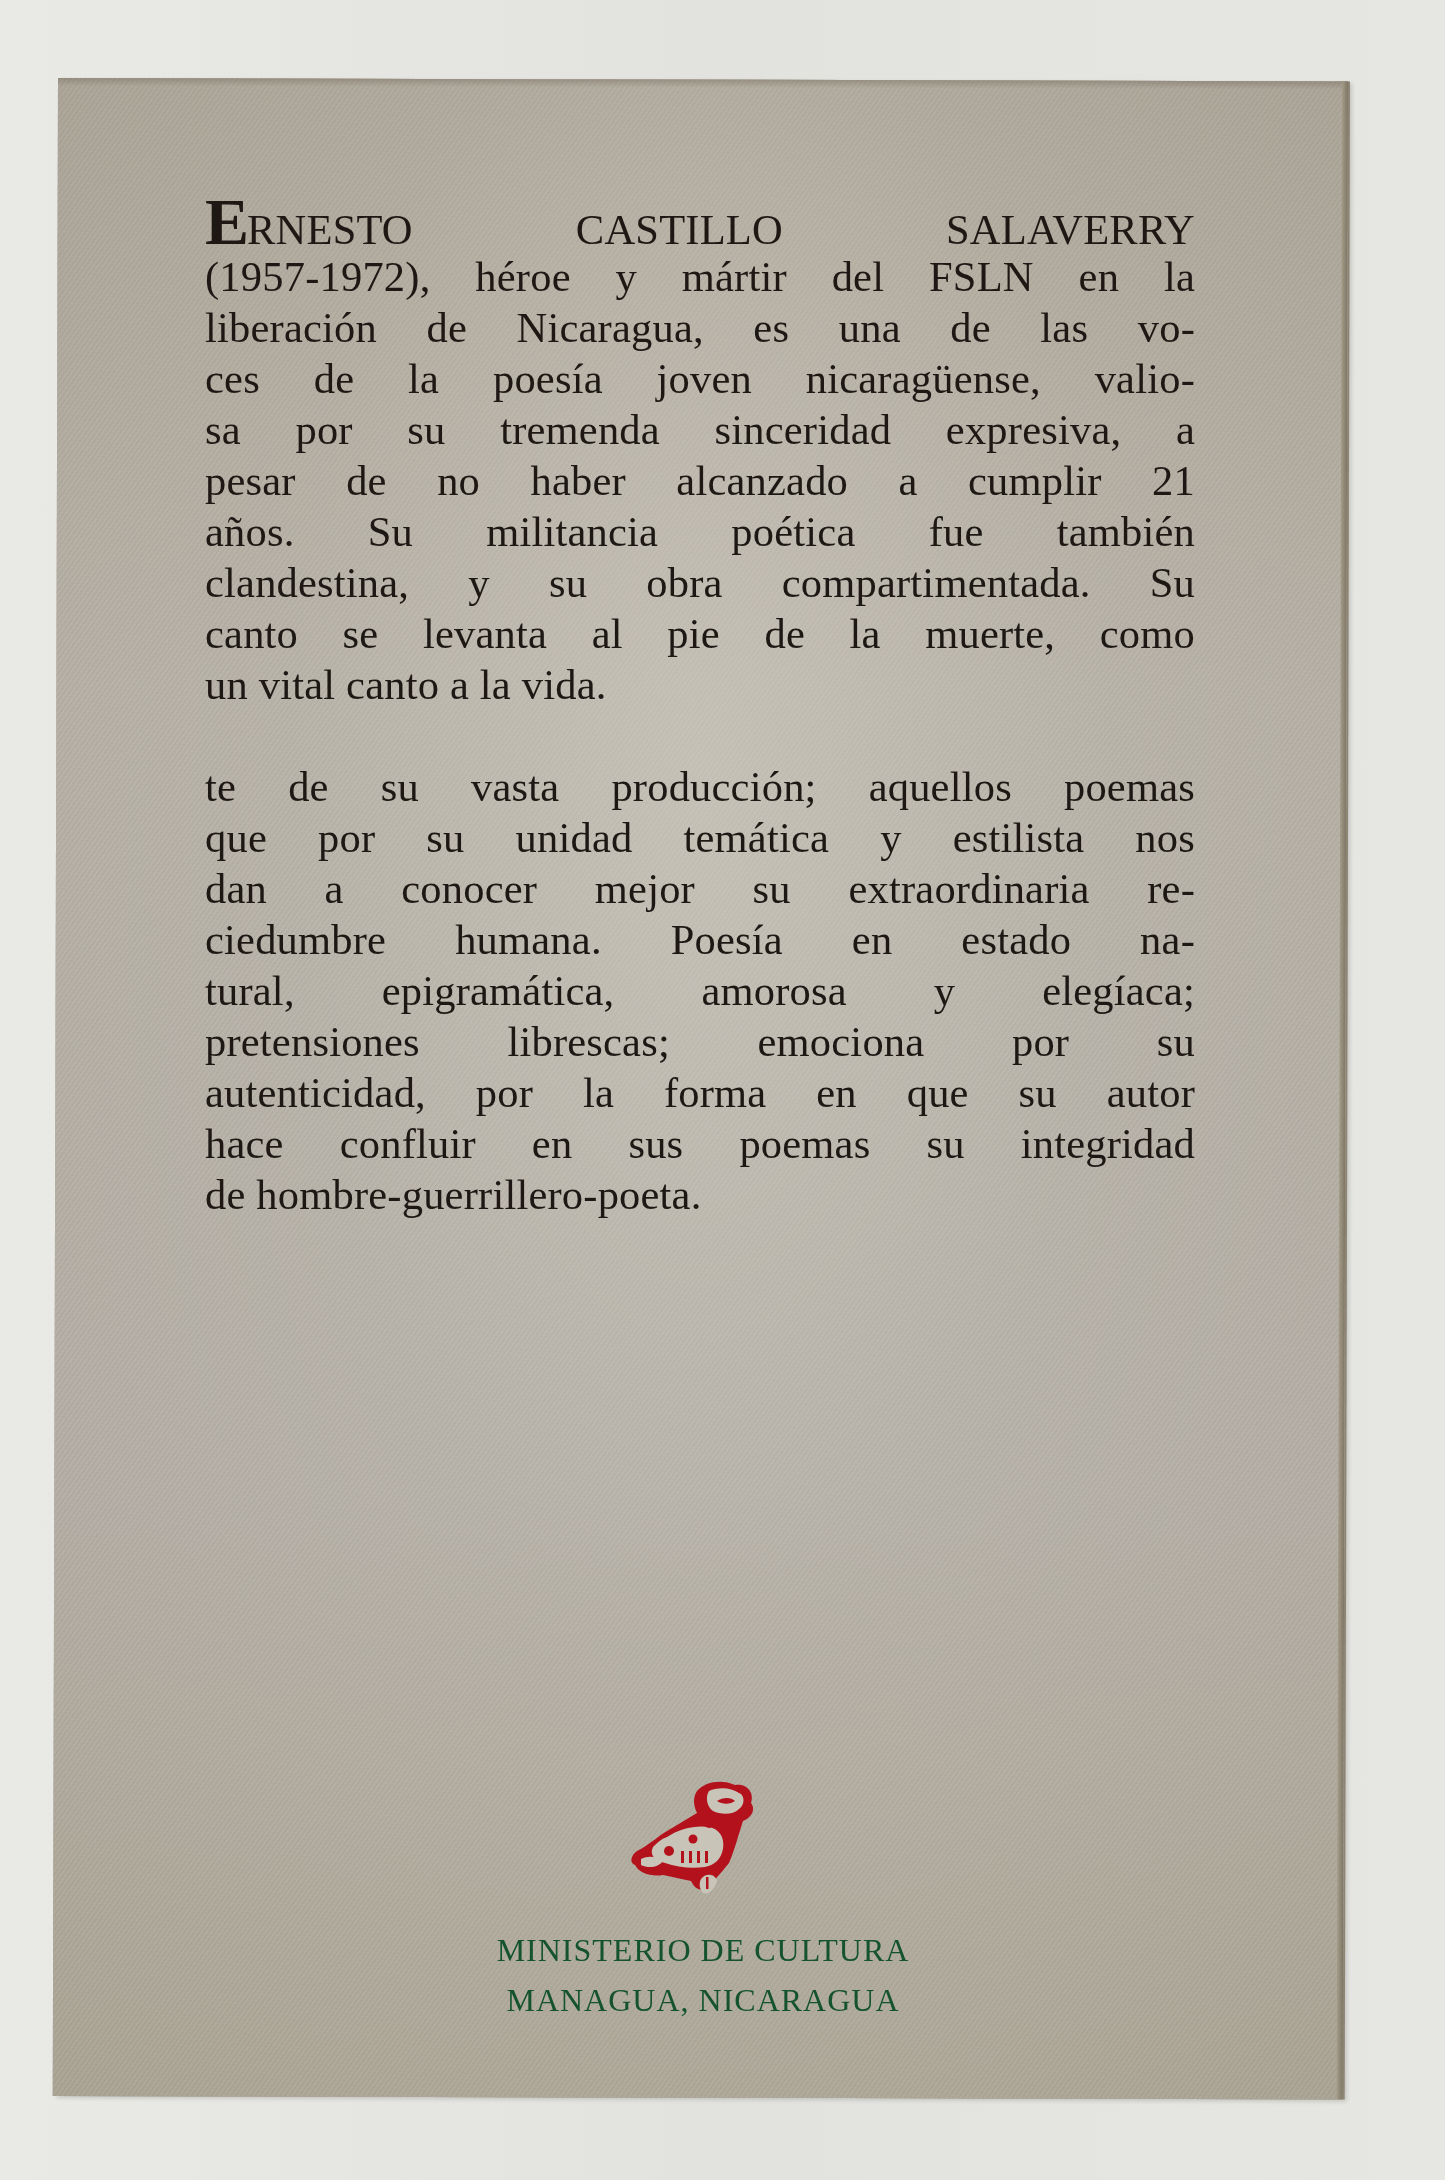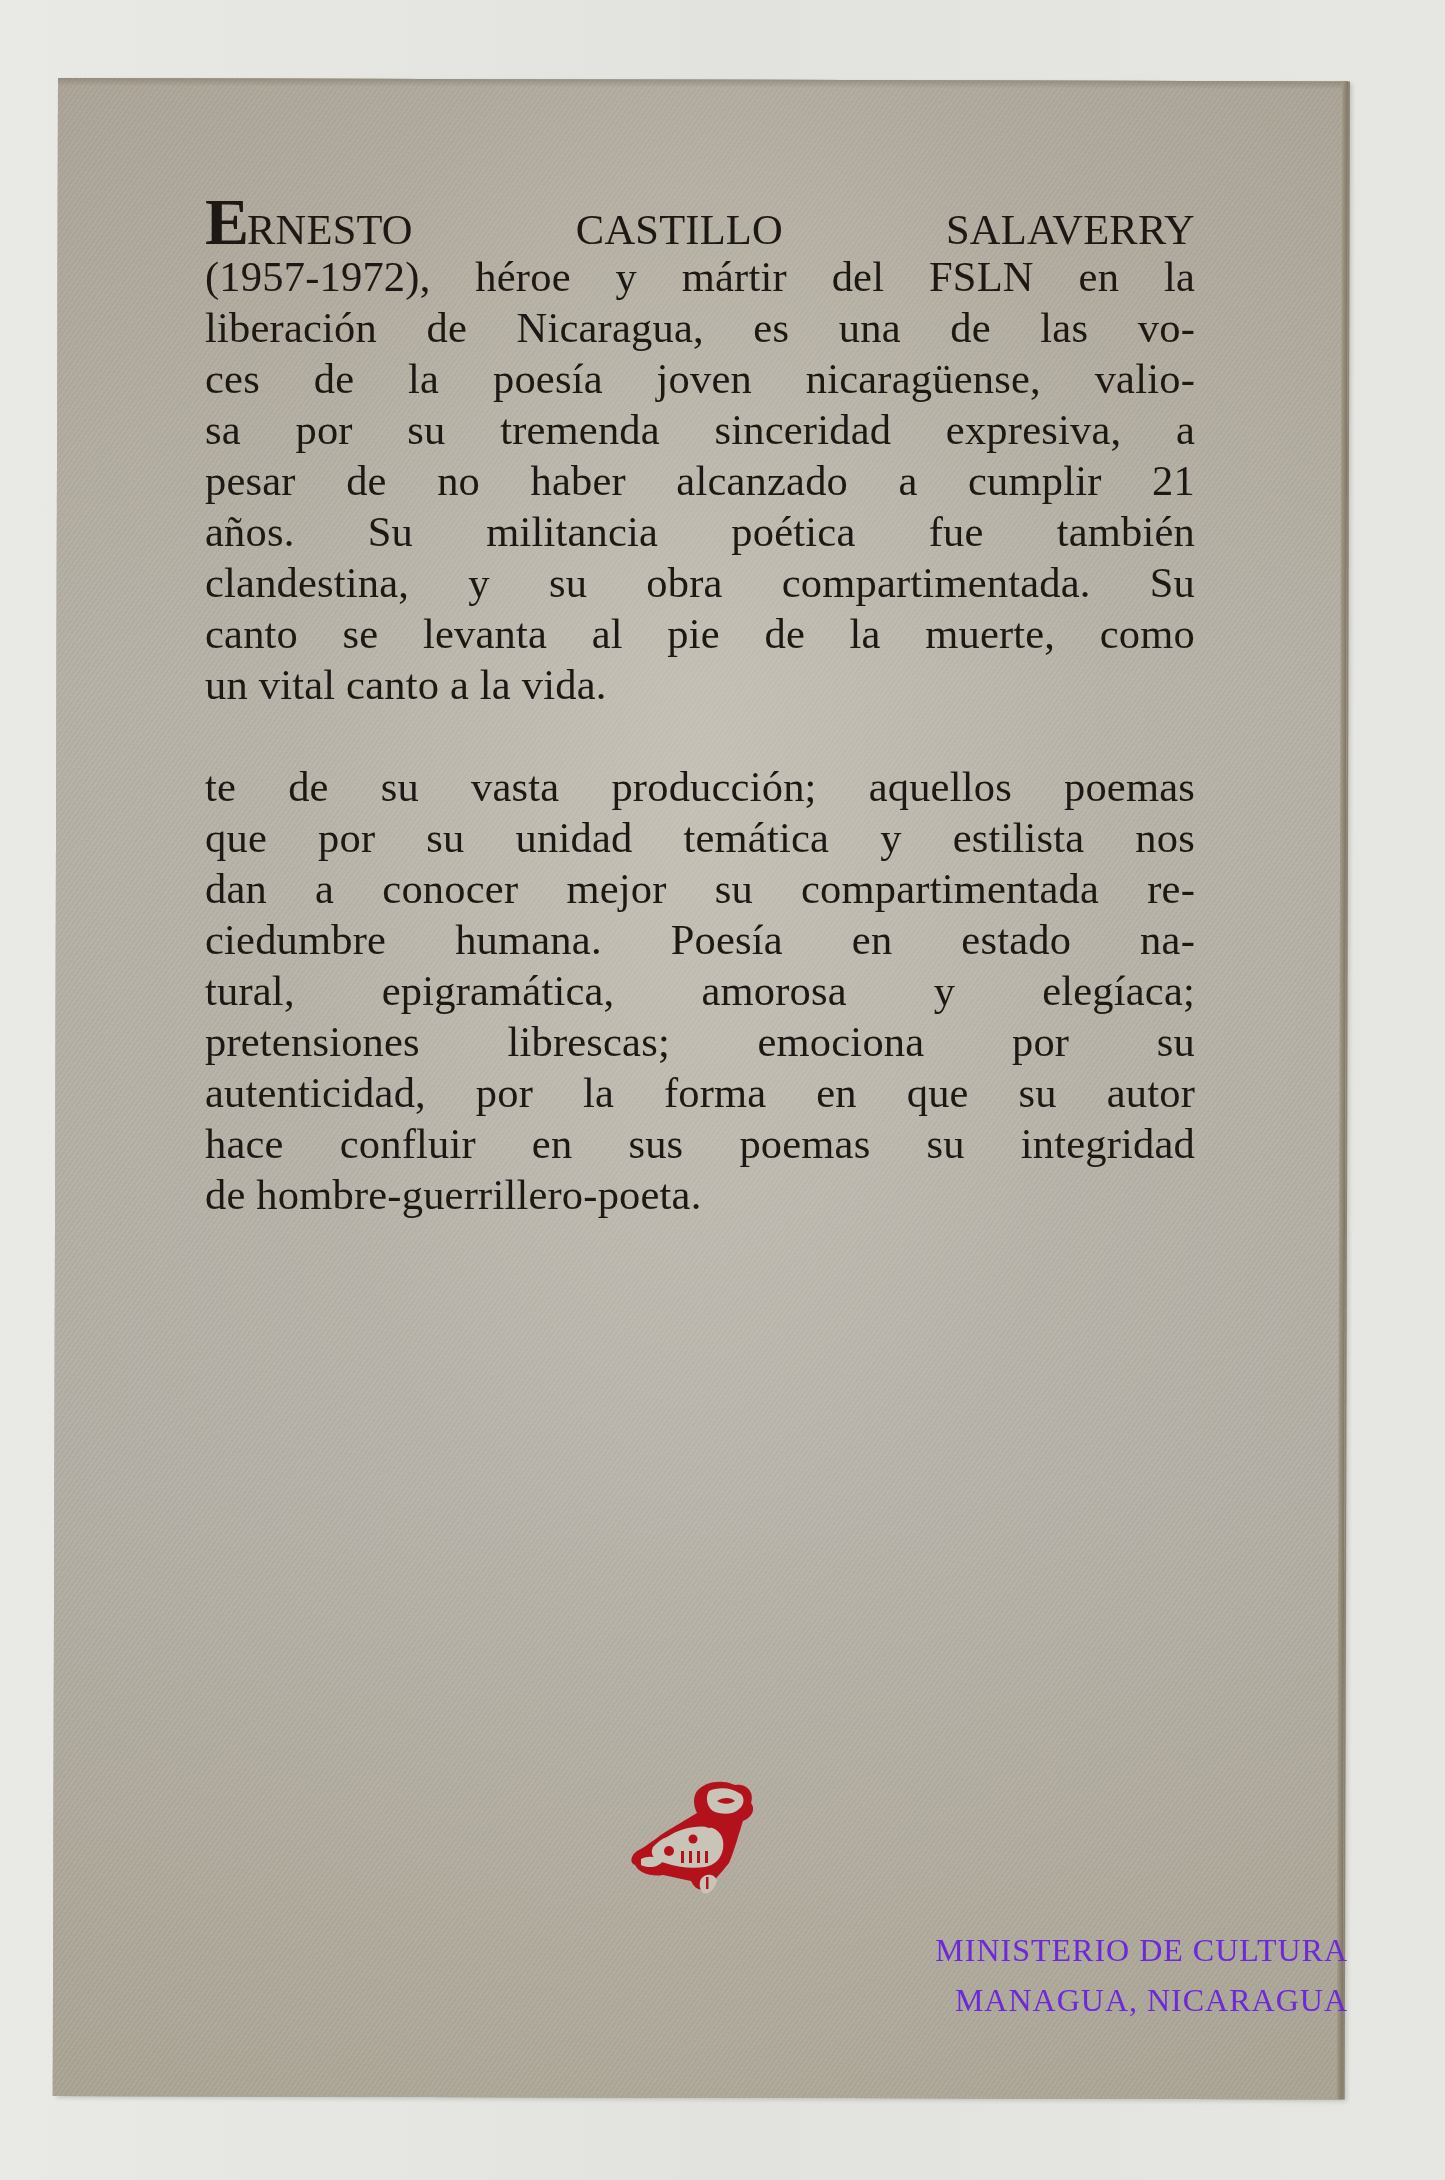--- a/index.html
+++ b/index.html
@@ -41,21 +41,21 @@
     }
     .line.last { text-align-last: left; }
     .line.first { height: 64px; line-height: 70px; }
     .dropcap { font-size: 66px; font-weight: bold; vertical-align: baseline; letter-spacing: -2px; }
     .para-gap { height: 51px; }
     .logo {
       position: absolute; left: 605px; top: 1773px; width: 170px; height: 130px;
     }
     .footer {
       position: absolute; left: 58px; width: 1290px; top: 1925px;
-      text-align: right; color: #6d28d9;
+      text-align: center; color: #14532d;
       font-size: 32px; line-height: 50px; letter-spacing: 1px;
     }
     .footer .fl { display: block; }
   </style>
 </head>
 <body>
 
 <div class="cover">
   <div class="cover-top-edge"></div>
   <div class="cover-right-edge"></div>
@@ -71,21 +71,21 @@
     <span class="line">pesar de no haber alcanzado a cumplir 21</span>
     <span class="line">años. Su militancia poética fue también</span>
     <span class="line">clandestina, y su obra compartimentada. Su</span>
     <span class="line">canto se levanta al pie de la muerte, como</span>
     <span class="line last">un vital canto a la vida.</span>
   </div>
   <div class="para-gap"></div>
   <div>
     <span class="line">te de su vasta producción; aquellos poemas</span>
     <span class="line">que por su unidad temática y estilista nos</span>
-    <span class="line">dan a conocer mejor su compartimentada re-</span>
+    <span class="line">dan a conocer mejor su extraordinaria re-</span>
     <span class="line">ciedumbre humana. Poesía en estado na-</span>
     <span class="line">tural, epigramática, amorosa y elegíaca;</span>
     <span class="line">pretensiones librescas; emociona por su</span>
     <span class="line">autenticidad, por la forma en que su autor</span>
     <span class="line">hace confluir en sus poemas su integridad</span>
     <span class="line last">de hombre-guerrillero-poeta.</span>
   </div>
 </div>
 
 <div class="logo">

